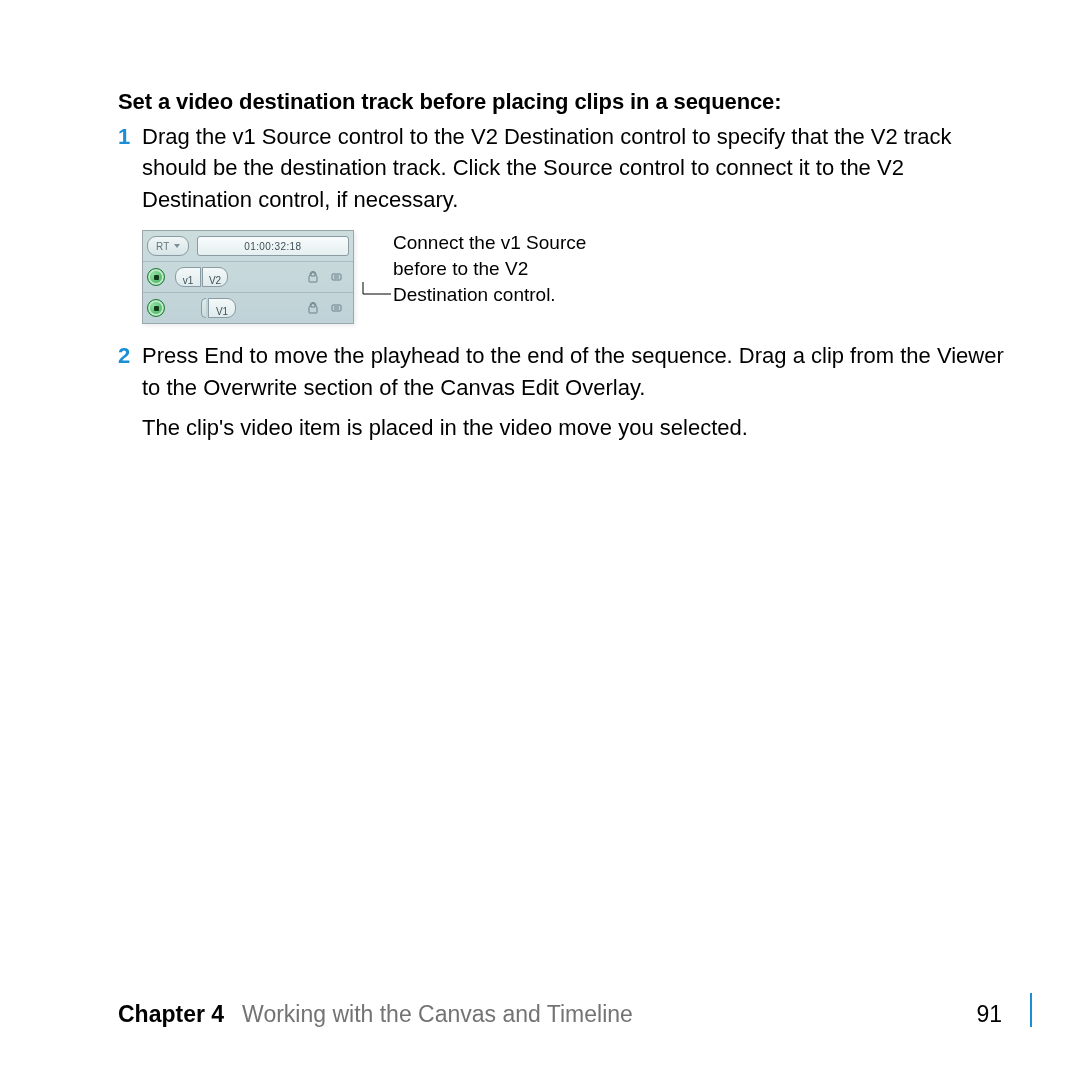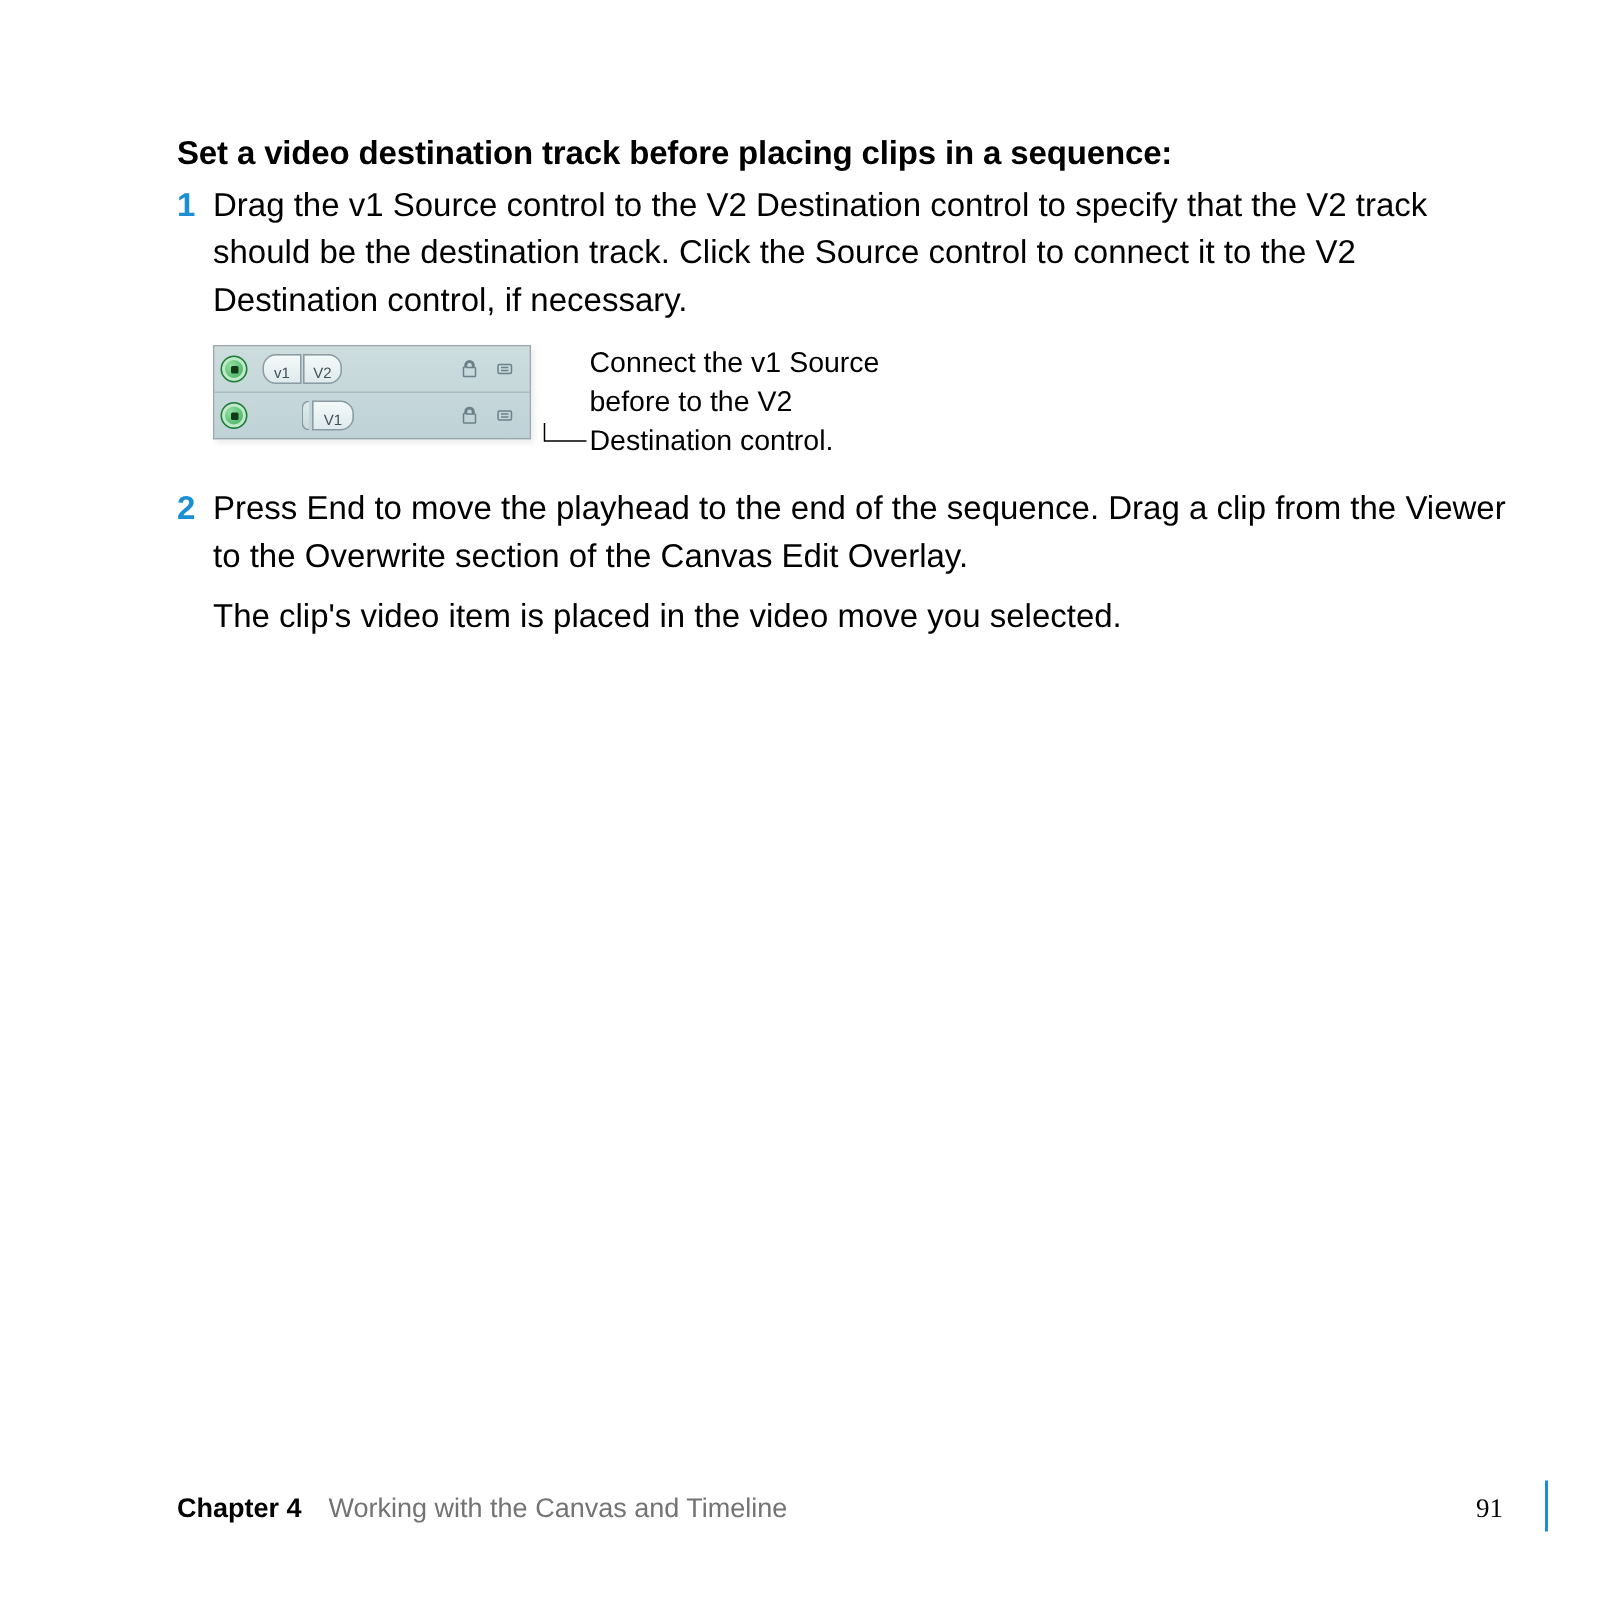--- a/index.html
+++ b/index.html
@@ -140,32 +140,31 @@
   .caption {
     font-size: 19px;
     line-height: 1.35;
     color: #000;
     position: relative;
   }
   .footer {
     position: absolute;
     left: 118px;
     right: 0;
-    bottom: 64px;
+    bottom: 52px;
     display: flex;
     align-items: flex-start;
-    font-size: 18px;
+    font-size: 23px;
   }
   .footer .chapter { font-weight: 600; margin-right: 18px; }
   .footer .title  { color: #737373; }
   .footer .pagenum {
     position: absolute;
     right: 78px;
     color: #000;
-    font-family: Liberation Serif, serif;
   }
   .footer .bar {
     position: absolute;
     right: 48px;
     top: -8px;
     width: 2.5px;
     height: 34px;
     background: #1a8fd5;
   }
   .lock-svg, .tag-svg { display: block; }
@@ -189,20 +188,30 @@
   <div class="steps-wrap">
 
     <div class="step">
       <span class="step-num">1</span>
       <span class="step-body">Drag the v1 Source control to the V2 Destination control to specify that the V2 track should be the destination track. Click the Source control to connect it to the V2 Destination control, if necessary.</span>
     </div>
 
     <div class="figure-row">
       <div class="panel">
 
+        <div class="panel-row">
+          <div class="rt-btn">
+            <span>RT</span>
+            <span class="tri"></span>
+          </div>
+          <div style="width:4px"></div>
+          <div class="tc-box">
+            <span>01:00:32:18</span>
+          </div>
+        </div>
 
         <div class="panel-row">
           <div class="vis">
               <span class="dot"></span>
             </div>
           <div class="row2-spacer"></div>
           <div class="slot left-pill">
               <span>v1</span>
             </div>
           <div class="slot right-pill">

